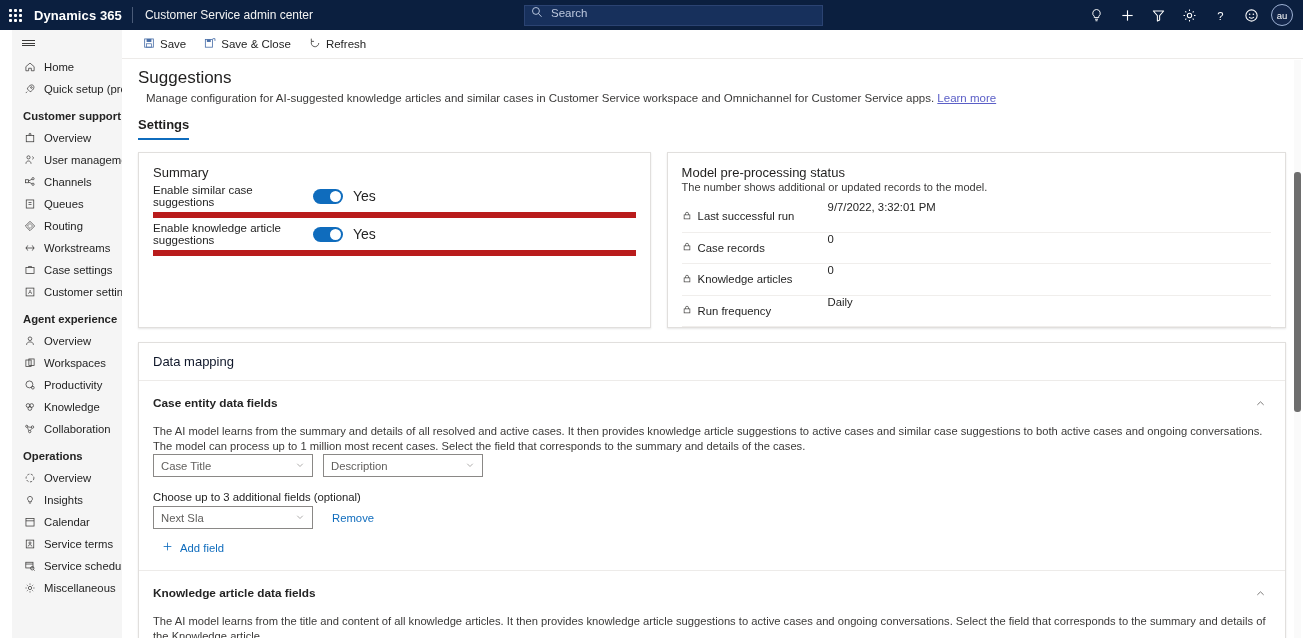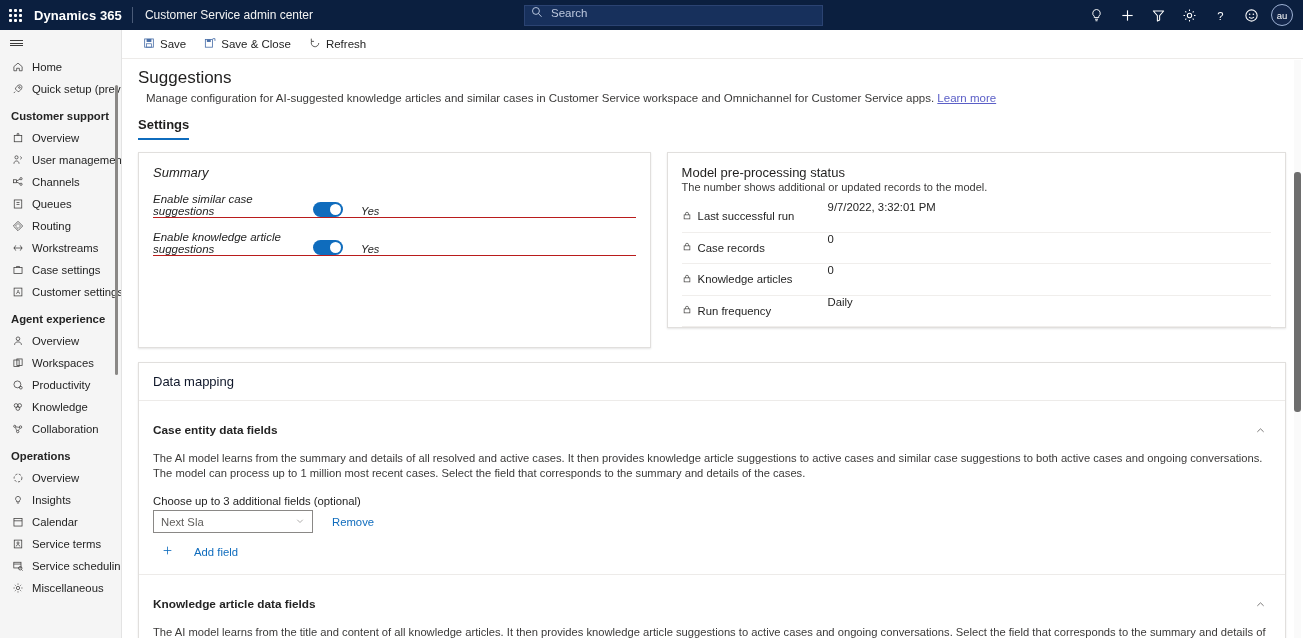--- a/index.html
+++ b/index.html
@@ -67,21 +67,21 @@
   .avatar {
     width: 22px; height: 22px; border-radius: 50%;
     border: 1px solid #9db1d4;
     display: flex; align-items: center; justify-content: center;
     font-size: 9.5px; color: #ffffff; margin: 0 6px 0 4px;
     background: #13264a;
   }
 
   
   .sidebar {
-    position: absolute; top: 30px; left: 0;
+    position: absolute; top: 30px; left: 12px;
     width: 122px; height: 608px;
     background: #f5f5f5;
     border-right: 1px solid #e3e3e3;
     overflow: hidden;
   }
   .hamburger {
     width: 122px; height: 26px;
     display: flex; align-items: center; padding-left: 10px;
     cursor: pointer;
   }
@@ -144,45 +144,45 @@
   
   .row-cards {
     display: flex; gap: 16px;
     margin: 12px 0 0 16px; width: 1148px;
   }
   .card {
     background: #ffffff;
     border: 1px solid #e1dfdd;
     box-shadow: 0 .6px 1.8px rgba(0,0,0,.10);
   }
-  .card-summary { width: 566px; height: 196px; font-style: italic; }
+  .card-summary { width: 566px; height: 176px; }
   .card-status { width: 684px; height: 176px; }
   .card-h {
     font-size: 13px; color: #201f1e;
     padding: 12px 0 0 14px;
   }
   .card-sub { font-size: 11px; color: #3b3a39; padding: 1px 0 0 14px; }
 
   .toggle-row {
-    display: flex; align-items: flex-end;
+    display: flex; align-items: center;
     height: 38px; margin: 0 14px;
-    border-bottom: 1px solid #b91c1c;
+    border-bottom: 6px solid #b91c1c;
   }
   .toggle-row:first-of-type { margin-top: 6px; }
   .toggle-label { font-size: 11.5px; color: #242424; width: 160px; }
   .switch {
     width: 30px; height: 15px; border-radius: 8px;
     background: #0f6cbd; position: relative; cursor: pointer;
     flex: 0 0 30px;
   }
   .switch .knob {
     position: absolute; right: 2px; top: 2px;
     width: 11px; height: 11px; border-radius: 50%; background: #ffffff;
   }
-  .switch-val { font-size: 11px; color: #242424; margin-left: 18px; }
+  .switch-val { font-size: 14px; color: #242424; margin-left: 10px; }
 
   .stat-row {
     display: flex; 
     height: 31.5px; margin: 0 14px;
     border-bottom: 1px solid #f0eeec;
   }
   .stat-label {
     display: flex; align-items: center; gap: 6px;
     width: 146px; font-size: 11.3px; color: #242424;
   }
@@ -190,42 +190,42 @@
 
   
   .dm-card {
     margin: 14px 0 0 16px;
     width: 1148px;
     background: #ffffff;
     border: 1px solid #e1dfdd;
     box-shadow: 0 .6px 1.8px rgba(0,0,0,.10);
   }
   .dm-title { font-size: 13px; color: #0f172a; padding: 11px 0 11px 14px; }
-  .dm-section { border-top: 1px solid #edebe9; padding: 11px 14px; }
+  .dm-section { border-top: 1px solid #edebe9; padding: 4px 14px; }
   .dm-sec-head {
     display: flex; align-items: flex-start; justify-content: space-between;
     padding-top: 11px;
   }
   .dm-sec-title { font-size: 11.8px; font-weight: bold; color: #242424; }
   .chev-btn { width: 22px; height: 22px; display: flex; align-items: center; justify-content: center; cursor: pointer; margin-top: -4px; }
   .dm-desc { font-size: 11.2px; color: #3b3a39; margin-top: 10px; line-height: 15px; max-width: 1115px; }
 
   .field-label { font-size: 11.3px; color: #242424; margin: 14px 0 3px 0; }
   .fields-row { display: flex; gap: 10px; align-items: center; }
   .field-col { width: 160px; }
   .ddl {
     width: 160px; height: 23px;
     border: 1px solid #8a8886; background: #ffffff;
     display: flex; align-items: center; justify-content: space-between;
     padding: 0 7px; font-size: 11.3px; color: #242424; cursor: pointer;
   }
   .ddl .cv { color: #605e5c; }
   .link-btn { font-size: 11.3px; color: #0f6cbd; cursor: pointer; margin-left: 9px; }
   .add-field {
-    display: flex; align-items: center; gap: 21px;
+    display: flex; align-items: center; gap: 7px;
     font-size: 11.3px; color: #0f6cbd; cursor: pointer;
     margin: 12px 0 14px 9px;
   }
   .dm-sec-pad-b { padding-bottom: 2px; }
 
   
   .page-scroll {
     position: absolute; right: 2px; top: 172px;
     width: 7px; height: 240px; background: #6e6e6e; border-radius: 3px;
   }
@@ -652,20 +652,38 @@
       <div class="dm-sec-head">
         <div class="dm-sec-title">Case entity data fields</div>
         <div class="chev-btn">
           <svg width="11" height="11" viewBox="0 0 16 16">
               <path d="M3.4 10L8 5.6 12.6 10" fill="none" stroke="#605e5c" stroke-width="1.2"></path>
             </svg>
         </div>
       </div>
       <div class="dm-desc">The AI model learns from the summary and details of all resolved and active cases. It then provides knowledge article suggestions to active cases and similar case suggestions to both active cases and ongoing conversations. The model can process up to 1 million most recent cases. Select the field that corresponds to the summary and details of the cases.</div>
 
+      <div class="fields-row">
+        <div class="ddl">
+          <span class="cv">Case Title</span>
+          <span>
+            <svg width="10" height="10" viewBox="0 0 16 16">
+                <path d="M3.6 6L8 10.4 12.4 6" fill="none" stroke="#8a8886" stroke-width="1.1"></path>
+              </svg>
+          </span>
+        </div>
+        <div class="ddl">
+          <span class="cv">Description</span>
+          <span>
+            <svg width="10" height="10" viewBox="0 0 16 16">
+                <path d="M3.6 6L8 10.4 12.4 6" fill="none" stroke="#8a8886" stroke-width="1.1"></path>
+              </svg>
+          </span>
+        </div>
+      </div>
 
       <div class="field-label">Choose up to 3 additional fields (optional)</div>
       <div class="fields-row">
         <div class="ddl">
           <span class="cv">Next Sla</span>
           <span>
             <svg width="10" height="10" viewBox="0 0 16 16">
                 <path d="M3.6 6L8 10.4 12.4 6" fill="none" stroke="#8a8886" stroke-width="1.1"></path>
               </svg>
           </span>

